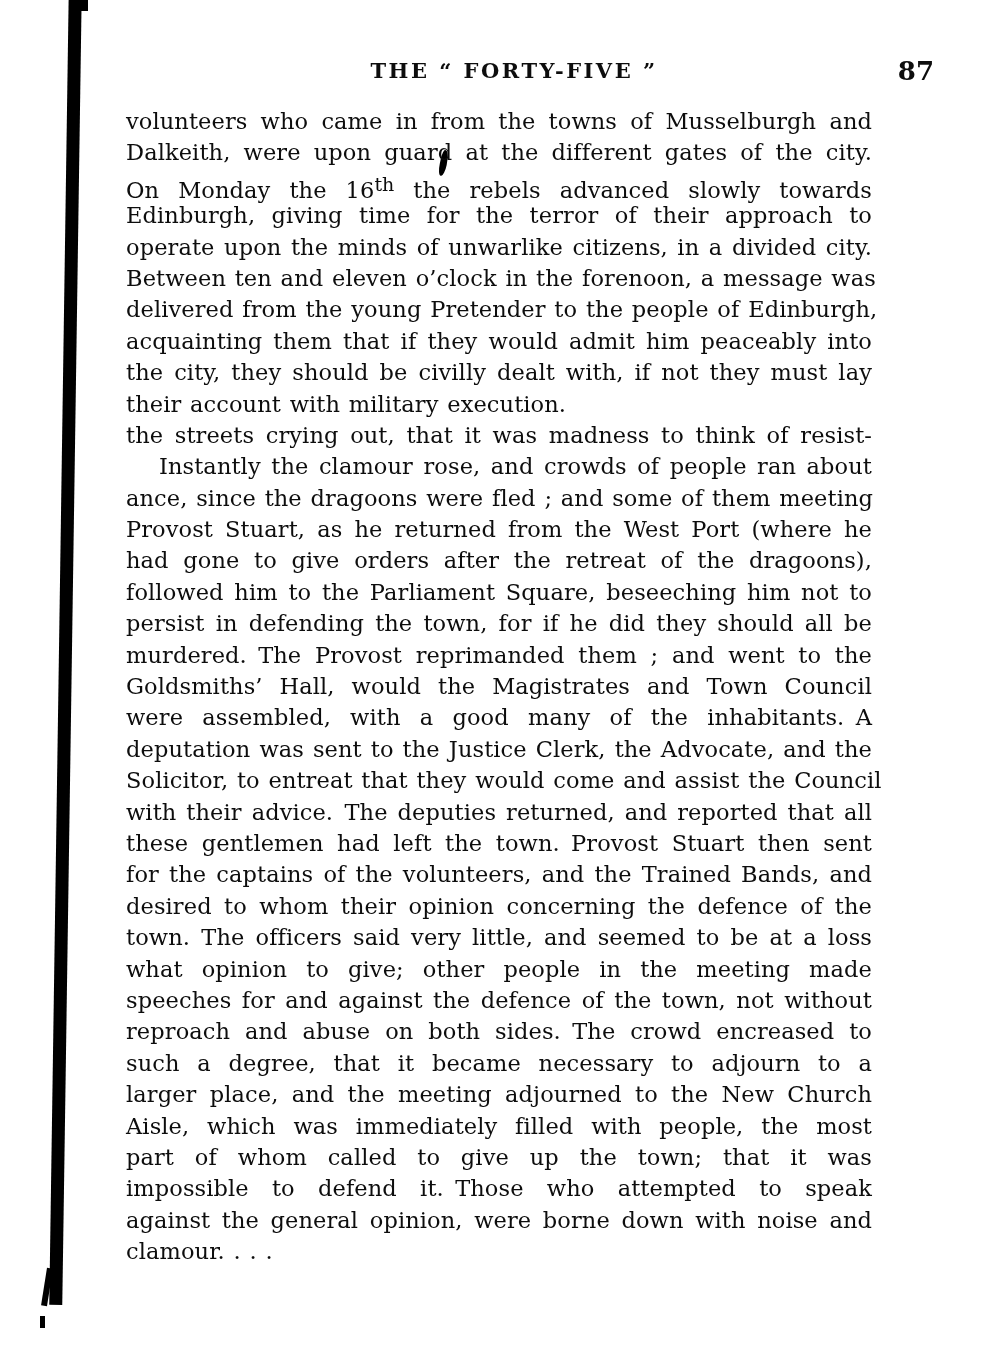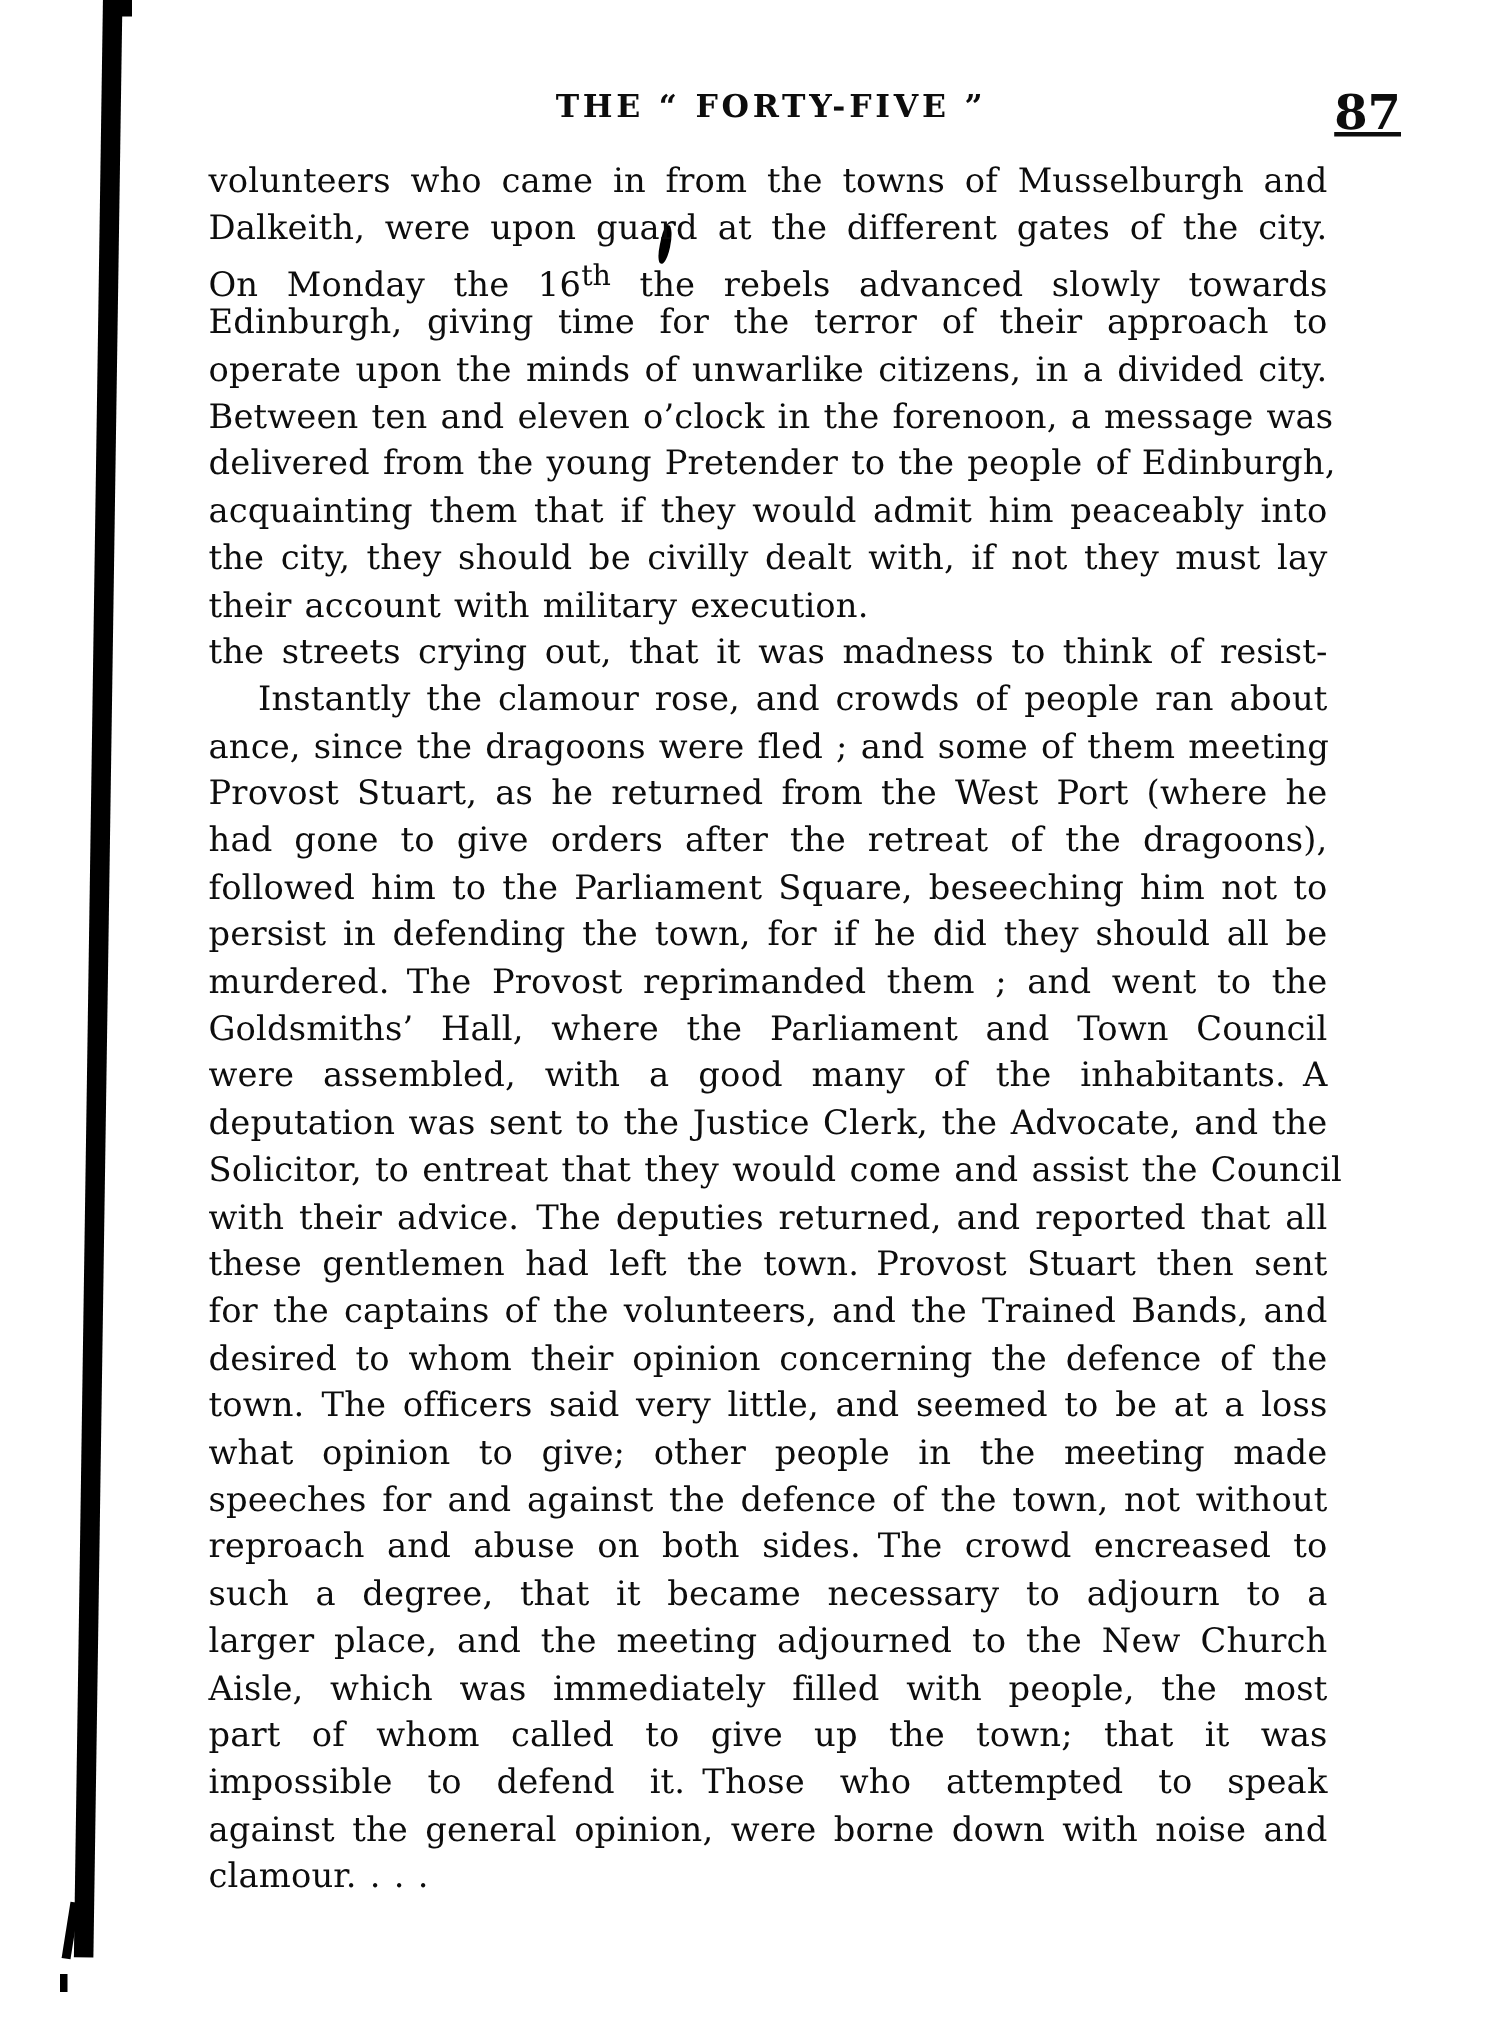--- a/index.html
+++ b/index.html
@@ -49,29 +49,28 @@
     margin-left: -17px;
     font-size: 21px;
     font-weight: 700;
     letter-spacing: 2.5px;
     white-space: nowrap;
   }
   .page-number {
     position: absolute;
     right: 97px;
     top: -2px;
-    font-size: 32px;
+    font-size: 26px;
     font-weight: 600;
-    text-decoration: underline;
   }
 
   
   .body-text {
     position: absolute;
-    left: 108px;
+    left: 95px;
     top: 106px;
     width: 746px;
     font-size: 22.5px;
     line-height: 31.4px;
     word-spacing: 1.5px;
     letter-spacing: 0.1px;
   }
   .line {
     text-align: justify;
     text-align-last: justify;
@@ -143,21 +142,21 @@
     <div class="line">the city, they should be civilly dealt with, if not they must lay</div>
     <div class="line para-end">their account with military execution.</div>
     <div class="line">the streets crying out, that it was madness to think of resist-</div>
     <div class="line para-start">Instantly the clamour rose, and crowds of people ran about</div>
     <div class="line">ance, since the dragoons were fled ; and some of them meeting</div>
     <div class="line">Provost Stuart, as he returned from the West Port (where he</div>
     <div class="line">had gone to give orders after the retreat of the dragoons),</div>
     <div class="line">followed him to the Parliament Square, beseeching him not to</div>
     <div class="line">persist in defending the town, for if he did they should all be</div>
     <div class="line">murdered. The Provost reprimanded them ; and went to the</div>
-    <div class="line">Goldsmiths’ Hall, where the Parliament and Town Council</div>
+    <div class="line">Goldsmiths’ Hall, would the Magistrates and Town Council</div>
     <div class="line">were assembled, with a good many of the inhabitants. A</div>
     <div class="line">deputation was sent to the Justice Clerk, the Advocate, and the</div>
     <div class="line">Solicitor, to entreat that they would come and assist the Council</div>
     <div class="line">with their advice. The deputies returned, and reported that all</div>
     <div class="line">these gentlemen had left the town. Provost Stuart then sent</div>
     <div class="line">for the captains of the volunteers, and the Trained Bands, and</div>
     <div class="line">desired to whom their opinion concerning the defence of the</div>
     <div class="line">town. The officers said very little, and seemed to be at a loss</div>
     <div class="line">what opinion to give; other people in the meeting made</div>
     <div class="line">speeches for and against the defence of the town, not without</div>

